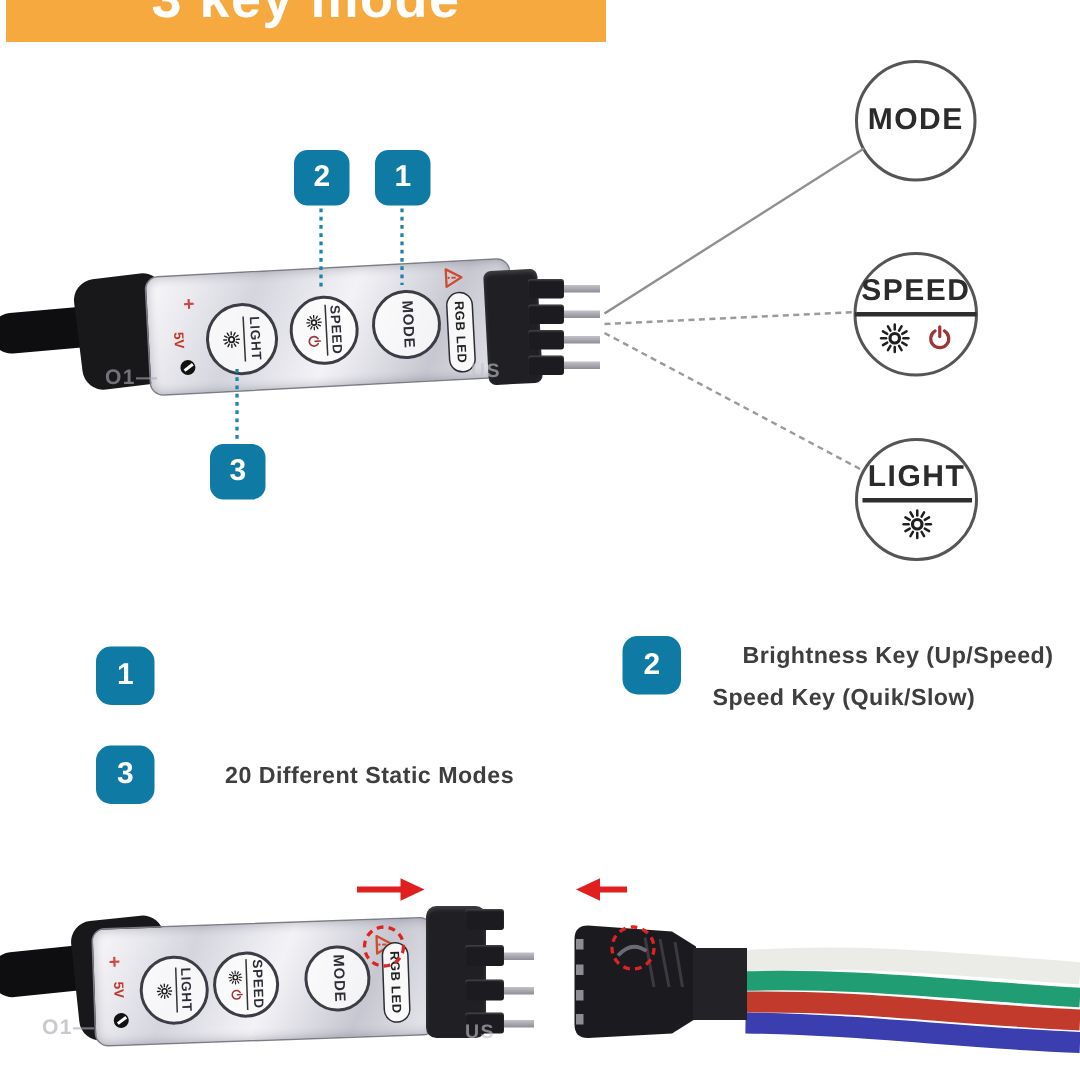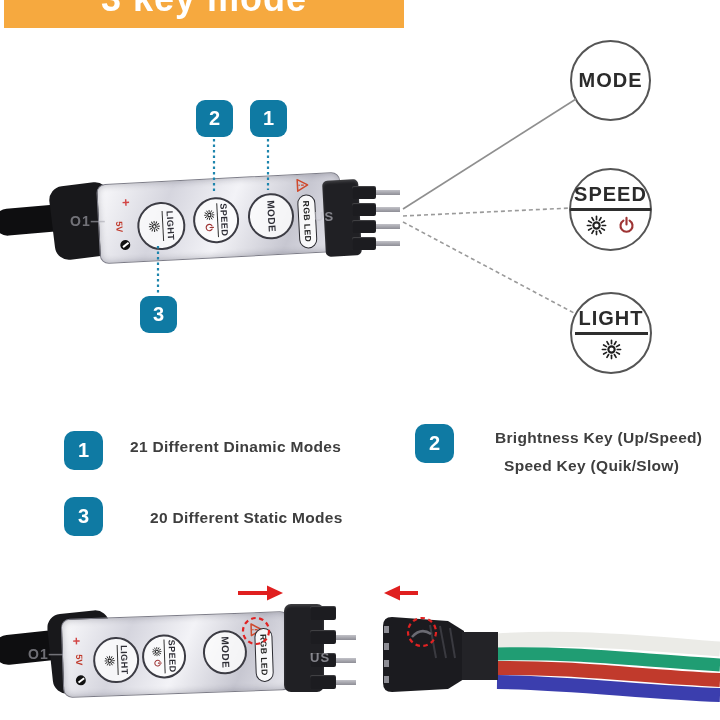--- a/index.html
+++ b/index.html
@@ -42,21 +42,21 @@
   .stadium{position:absolute;width:16px;height:52px;border:1.5px solid #2c2c32;border-radius:9px;
            background:rgba(255,255,255,.85);display:flex;align-items:center;justify-content:center;}
   .stadium span{transform:rotate(90deg);white-space:nowrap;font-size:8.5px;font-weight:700;
                 color:#222;letter-spacing:.5px;}
   .warn{position:absolute;color:#cf4a2e;transform:rotate(90deg);}
   .conn{position:absolute;background:#202024;border-radius:5px;z-index:3;
         box-shadow:inset 0 2px 3px rgba(255,255,255,.15);}
   .pinrow{position:absolute;display:flex;align-items:center;z-index:3;}
   .pinblock{background:#1c1c20;border-radius:2px;box-shadow:inset 0 1px 1px rgba(255,255,255,.18);}
   .pinmetal{background:linear-gradient(#c2c2c8,#8e8e96);height:5px;}
-  .wm{position:absolute;font-weight:700;color:#a9a9b2;opacity:.62;letter-spacing:1px;z-index:4;}
+  .wm{position:absolute;font-weight:700;color:#a9a9b2;opacity:.62;letter-spacing:1px;z-index:4;margin-top:30px;}
   
   .legend-text{position:absolute;font-size:15.5px;font-weight:600;color:#3e3e3e;letter-spacing:.3px;z-index:4;}
   
   .overlay{position:absolute;left:0;top:0;z-index:6;pointer-events:none;}
   .under{z-index:1;}
 </style>
 </head>
 <body>
 
 <svg width="0" height="0" style="position:absolute">
@@ -182,24 +182,23 @@
   <div class="key-circle" style="left:570px;top:292px;width:78px;height:78px;">
     <span class="key-label ul">LIGHT</span>
     <span class="key-icons">
       <svg class="icon-sun" width="21" height="21">
           <use href="#ic-sun"></use>
         </svg>
     </span>
   </div>
 
   <div class="badge lg" style="left:64px;top:431px;">1</div>
-  <div class="legend-text" style="left:130px;top:438px;">21 Different Dinamic Modes</div>
   <div class="badge lg" style="left:415px;top:424px;">2</div>
   <div class="legend-text" style="left:495px;top:429px;">Brightness Key (Up/Speed)</div>
-  <div class="legend-text" style="left:504px;top:457px;">Speed Key (Quik/Slow)</div>
+  <div class="legend-text" style="left:475px;top:457px;">Speed Key (Quik/Slow)</div>
   <div class="badge lg" style="left:64px;top:497px;">3</div>
   <div class="legend-text" style="left:150px;top:509px;">20 Different Static Modes</div>
 
   <div class="cable" style="left:-6px;top:632px;width:82px;height:30px;transform:rotate(-6deg);"></div>
   <div class="relief" style="left:50px;top:612px;width:62px;height:80px;transform:rotate(-6deg);"></div>
   <div class="wm" style="left:28px;top:646px;font-size:14px;">O1—</div>
 
   <div class="dev-body" style="left:62px;top:615px;width:226px;height:77px;transform:rotate(-2deg);">
     <span class="mark mark-plus" style="left:10px;top:15px;">+</span>
     <span class="mark mark-5v" style="left:10px;top:36px;">5V</span>

